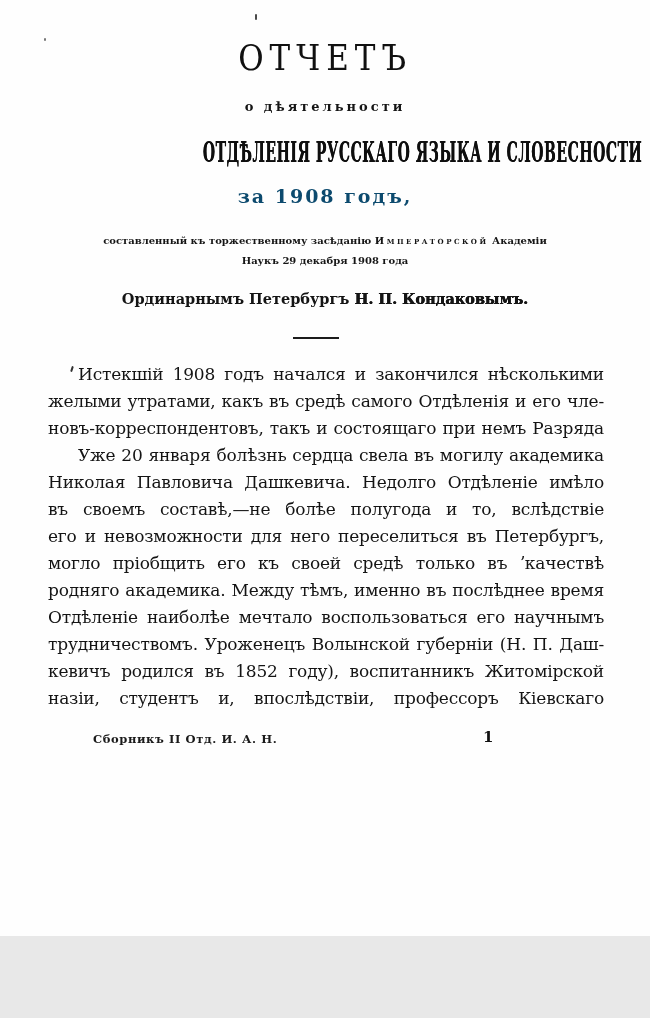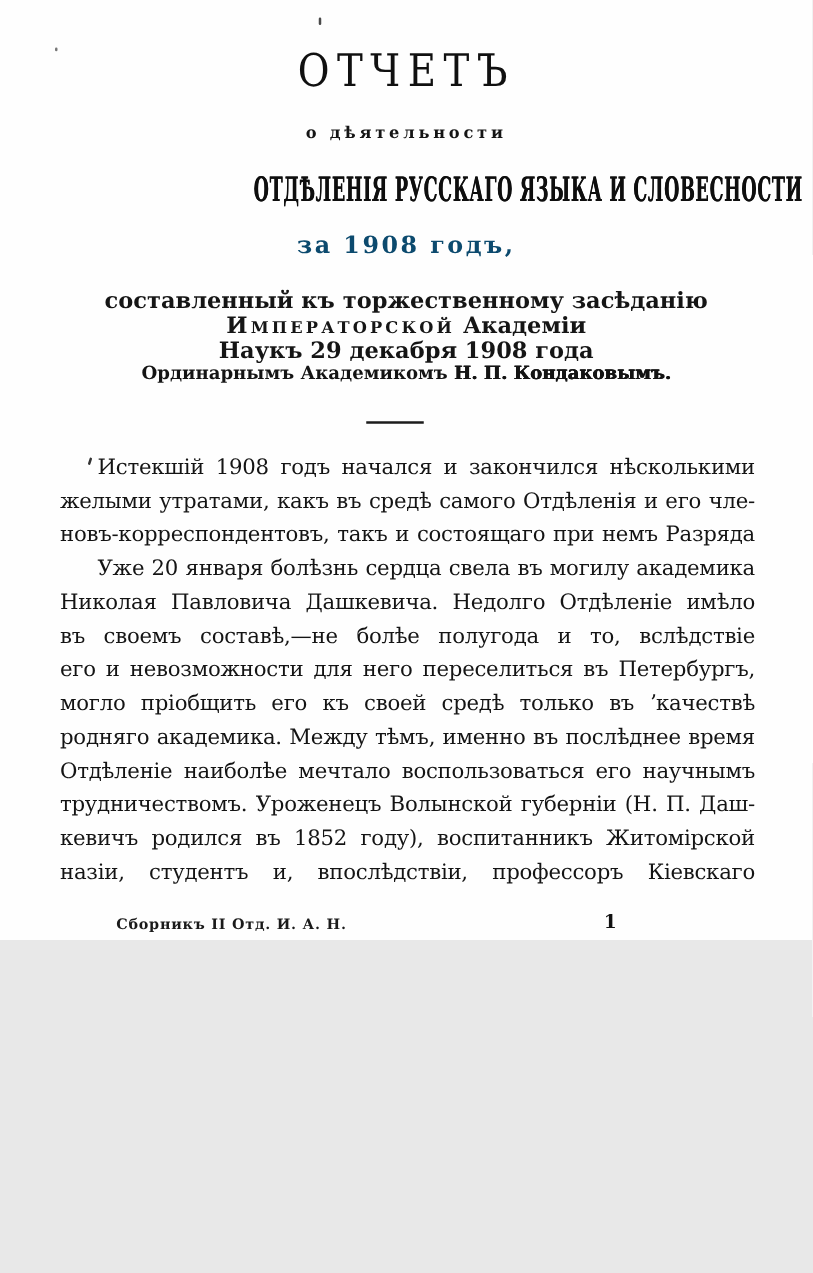--- a/index.html
+++ b/index.html
@@ -1,19 +1,19 @@
 <!DOCTYPE html>
 <html><head>
 <meta charset="utf-8">
 <style>
   html, body { margin: 0; padding: 0; background: #e8e8e8; }
   .page {
     position: relative;
     width: 650px;
-    height: 752px;
+    height: 936px;
     margin: 0 auto;
     background: #fefefe;
     overflow: hidden;
     font-family: "DejaVu Serif", "Liberation Serif", serif;
     color: #161616;
   }
   .center-row {
     position: absolute;
     left: 0;
     width: 650px;
@@ -59,21 +59,21 @@
   .year-line {
     top: 183px;
     font-size: 19px;
     line-height: 26px;
     font-weight: bold;
     letter-spacing: 2px;
     color: #0c4a6e;
   }
   .composed-block {
     top: 231px;
-    font-size: 18px;
+    font-size: 10px;
     line-height: 20px;
     font-weight: bold;
     color: #151515;
     white-space: normal;
   }
   .composed-block .spaced-caps {
     font-variant: small-caps;
     letter-spacing: 2.5px;
   }
   .author-line {
@@ -166,21 +166,21 @@
   </div>
 
   <div class="center-row year-line">за 1908 годъ,</div>
 
   <div class="center-row composed-block">
     <span>составленный къ торжественному засѣданію </span><span class="spaced-caps">Императорской</span><span> Академіи</span><br>
     <span>Наукъ 29 декабря 1908 года</span>
   </div>
 
   <div class="center-row author-line">
-    <span>Ординарнымъ Академикомъ </span><span class="author-name">Н. П. Кондаковымъ.</span>
+    <span>Ординарнымъ Петербургъ </span><span class="author-name">Н. П. Кондаковымъ.</span>
   </div>
 
   <div class="section-divider"></div>
 
   <div class="body-text" id="body-lines">
       <div class="bline indent">Истекшій 1908 годъ начался и закончился нѣсколькими тя-</div>
       <div class="bline">желыми утратами, какъ въ средѣ самого Отдѣленія и его чле-</div>
       <div class="bline">новъ-корреспондентовъ, такъ и состоящаго при немъ Разряда</div>
       <div class="bline indent">Уже 20 января болѣзнь сердца свела въ могилу академика</div>
       <div class="bline">Николая Павловича Дашкевича. Недолго Отдѣленіе имѣло его</div>

